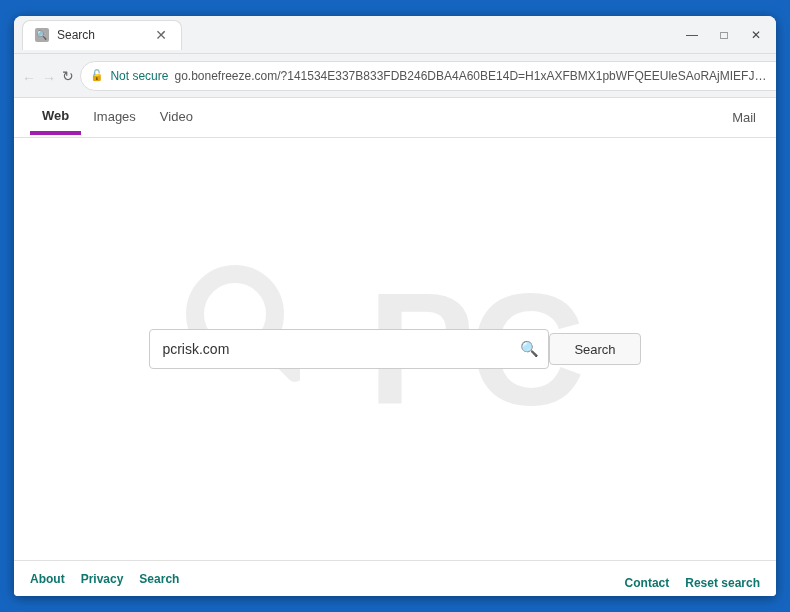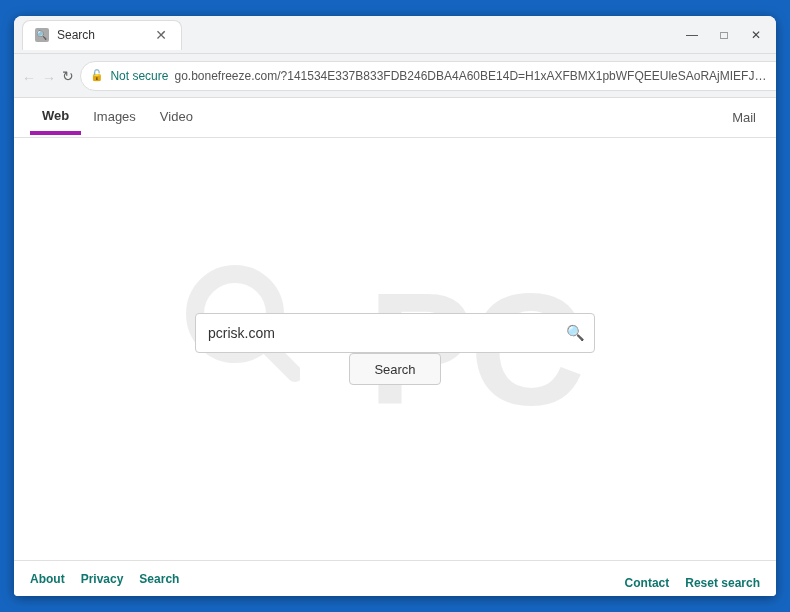--- a/index.html
+++ b/index.html
@@ -243,21 +243,21 @@
       color: rgba(220, 180, 160, 0.35);
       font-family: Arial Black, sans-serif;
       letter-spacing: 2px;
     }
 
     
     .search-container {
       position: relative;
       z-index: 2;
       display: flex;
-      flex-direction: column;
+      flex-direction: row;
       align-items: center;
       gap: 0;
     }
 
     .search-box {
       width: 400px;
       height: 40px;
       border: 1px solid #ccc;
       border-radius: 4px;
       padding: 0 40px 0 12px;

